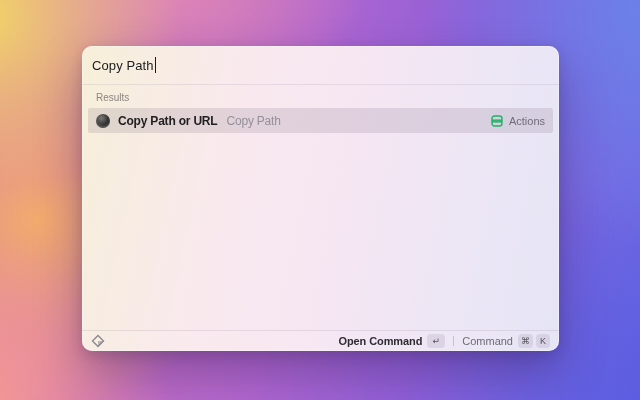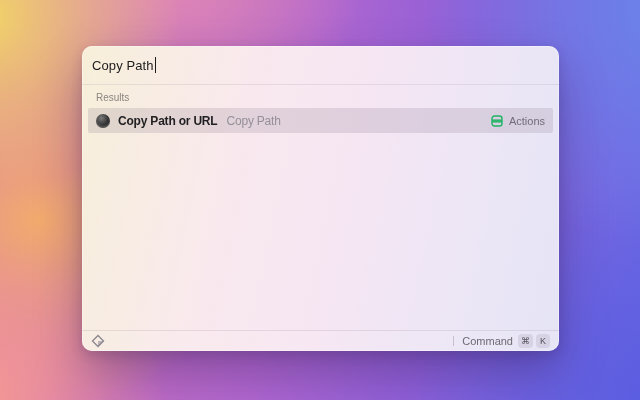--- a/index.html
+++ b/index.html
@@ -161,20 +161,24 @@
   </div>
 
   <div class="footer">
     <svg width="14" height="14" viewBox="0 0 14 14" fill="none">
       <path d="M7 1.5 L12.5 7 L7 12.5 L1.5 7 Z" stroke="#8b8691" stroke-width="1.3"></path>
       <path d="M7 7 L12.5 7 L7 12.5 Z" fill="#8b8691" opacity="0.55"></path>
     </svg>
 
     <span class="footer-spacer"></span>
 
+    <button class="footer-action">
+      <span class="primary-label">Open Command</span>
+      <span class="key-badge return">↵</span>
+    </button>
 
     <span class="footer-divider"></span>
 
     <button class="footer-action">
       <span class="actions-label">Command</span>
       <span class="key-badge">⌘</span>
       <span class="key-badge">K</span>
     </button>
   </div>
 

